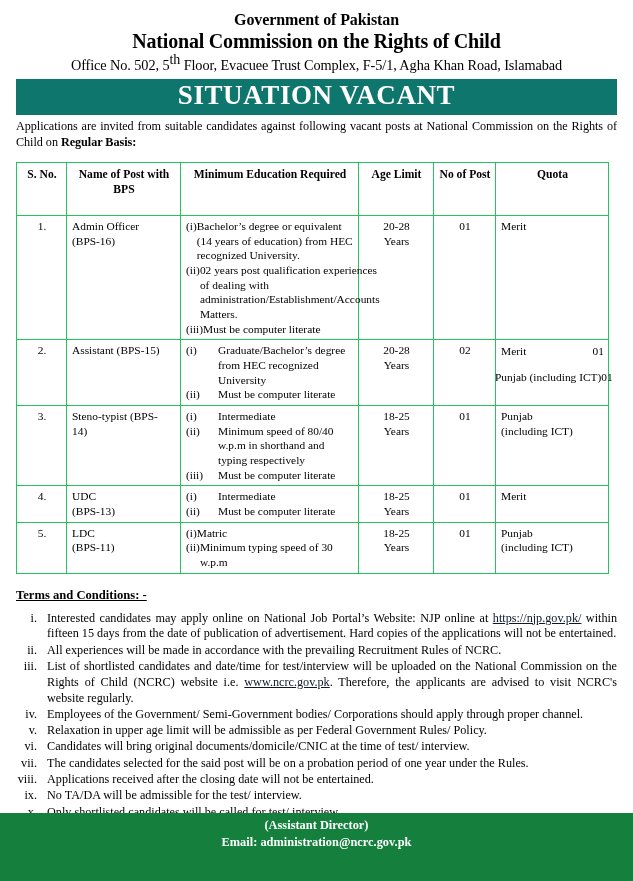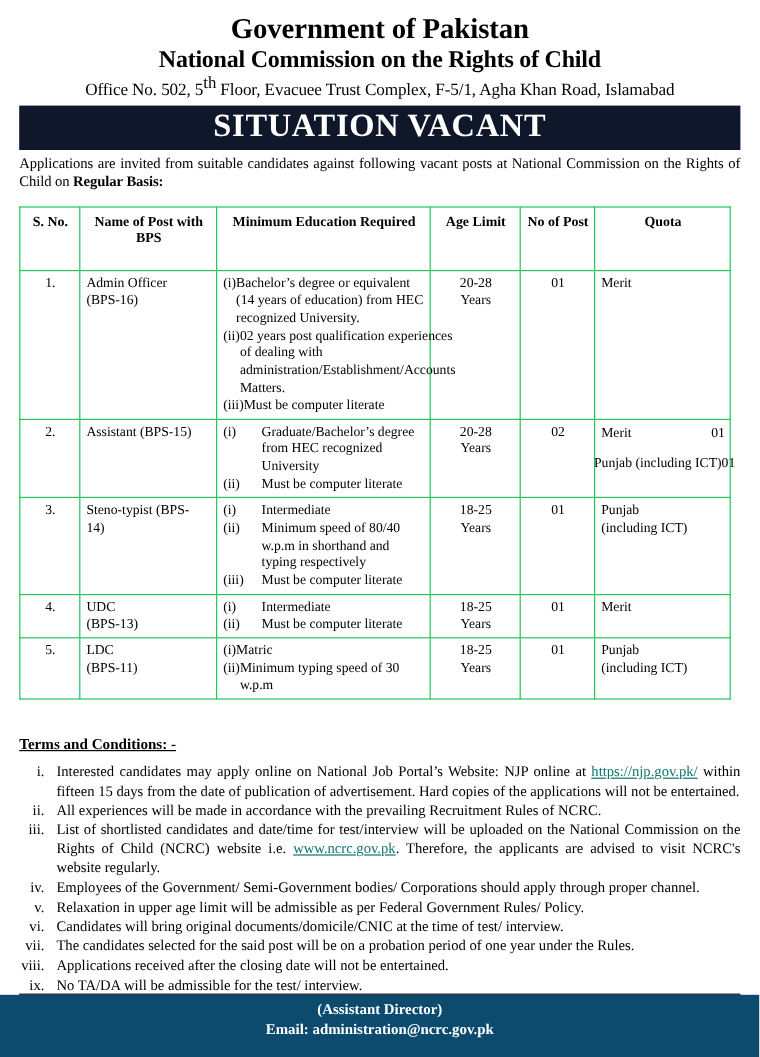--- a/index.html
+++ b/index.html
@@ -26,21 +26,21 @@
     padding: 0 16px;
     box-sizing: border-box;
   }
 
   
   .masthead {
     padding-top: 11px;
     text-align: center;
   }
   .org-line1 {
-    font-size: 24px;
+    font-size: 16px;
     font-weight: bold;
     line-height: 1.18;
     letter-spacing: -0.1px;
   }
   .org-line2 {
     font-size: 20px;
     font-weight: bold;
     line-height: 1.18;
     letter-spacing: -0.2px;
     font-family: Liberation Serif, serif;
@@ -52,21 +52,21 @@
     letter-spacing: -0.1px;
   }
   .address sup {
     font-size: 14px;
     vertical-align: super;
     line-height: 0;
   }
 
   
   .banner {
-    background: #0f172a;
+    background: #0f766e;
     color: #ffffff;
     text-align: center;
     font-size: 27px;
     font-weight: bold;
     letter-spacing: 0.6px;
     padding: 2px 0 5px 0;
     margin-top: 4px;
     line-height: 1.08;
   }
 
@@ -157,21 +157,21 @@
   .quota-spacer { height: 11px; }
   .quota-wide {
     margin-left: -6px;
   }
 
   
   .terms-head {
     font-size: 12.6px;
     font-weight: bold;
     text-decoration: underline;
-    margin-top: 30px;
+    margin-top: 14px;
     margin-bottom: 8px;
   }
   ol.terms {
     list-style: none;
     margin: 0;
     padding: 0;
     font-size: 12.2px;
     line-height: 1.295;
   }
   ol.terms > li {
@@ -185,39 +185,39 @@
     padding-right: 10px;
     box-sizing: border-box;
   }
   ol.terms > li .body {
     flex: 1 1 auto;
   }
   ol.terms > li.justify .body {
     text-align: justify;
   }
   a.link {
-    color: #0f766e;
+    color: #0f172a;
     text-decoration: underline;
   }
 
   
   .footer-rule {
     position: absolute;
     left: 16px;
     right: 16px;
     bottom: 52px;
     border-top: 1px solid #000000;
   }
   .footer {
     position: absolute;
     left: 0;
     right: 0;
     bottom: 0;
-    height: 52px;
-    background: #0c4a6e;
+    height: 68px;
+    background: #15803d;
     color: #ffffff;
     text-align: center;
     font-size: 12.4px;
     font-weight: bold;
     line-height: 1.37;
     padding-top: 4px;
     box-sizing: border-box;
   }
 </style>
 </head>

